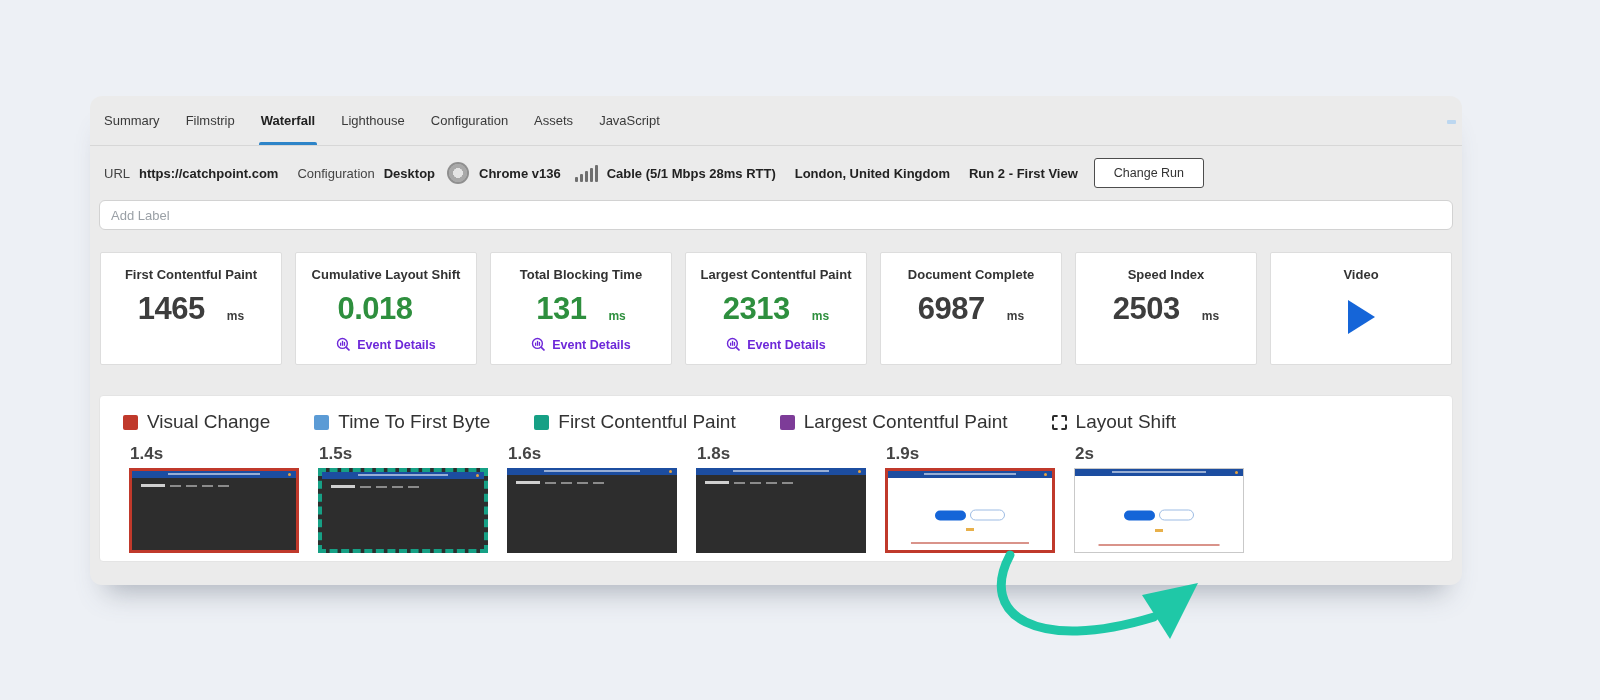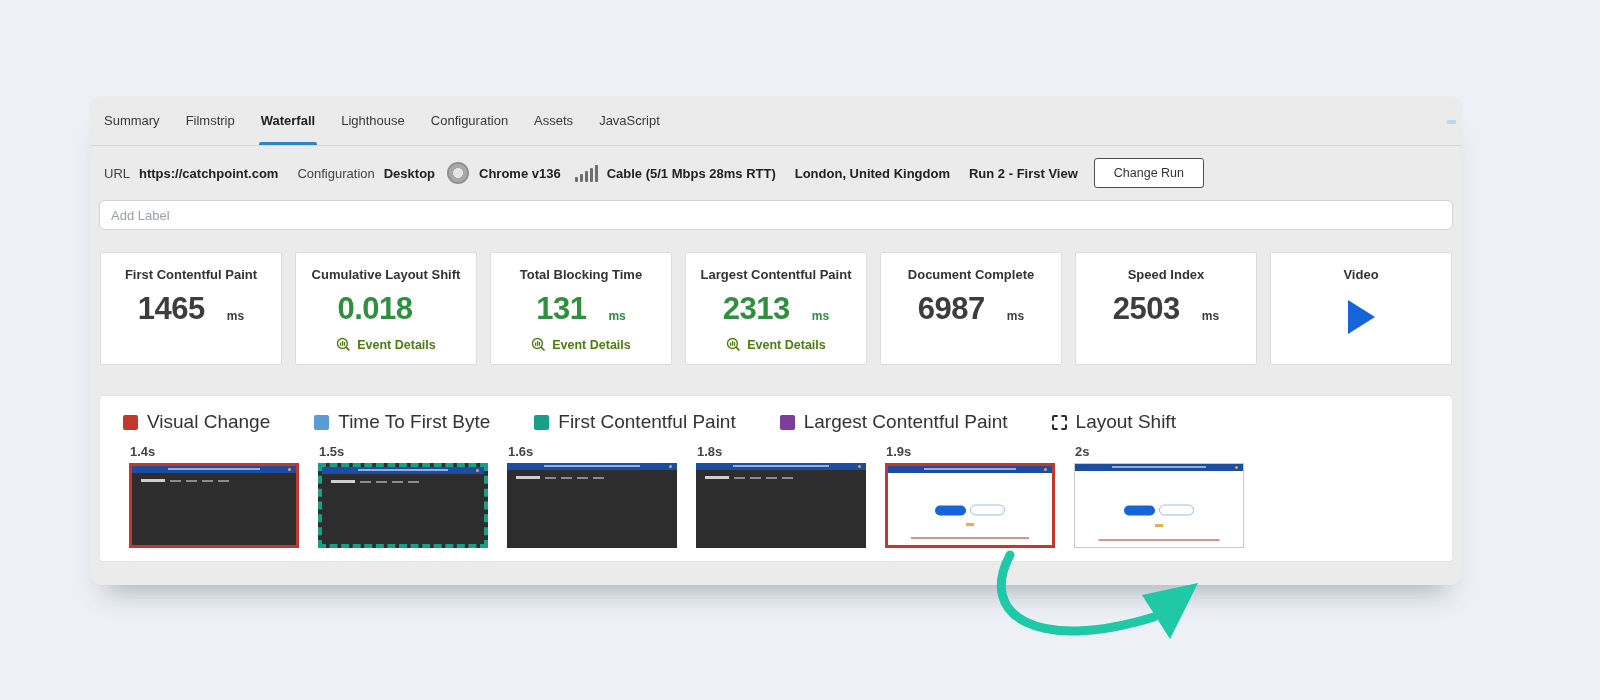--- a/index.html
+++ b/index.html
@@ -79,42 +79,42 @@
     flex:1 1 0; background:#fff; border:1px solid #ddd; border-radius:2px;
     text-align:center; position:relative;
   }
   .card-title { font-size:13px; font-weight:bold; color:#333; margin-top:14px; }
   .card-value { font-size:31px; font-weight:bold; margin-top:9px; letter-spacing:-.5px; }
   .card-value .unit { font-size:12px; font-weight:bold; margin-left:2px; display:inline-block; transform:translateY(1px); letter-spacing:0;padding-left:20px; }
   .tone-dark { color:#3d3d3d; }
   .tone-green { color:#2e8f3e; }
   .evt {
     display:inline-flex; align-items:center; gap:6px; margin-top:10px;
-    color:#4d7c0f; font-size:12.5px; font-weight:bold; cursor:pointer; text-decoration:none;
+    color:#6d28d9; font-size:12.5px; font-weight:bold; cursor:pointer; text-decoration:none;
   }
   .evt svg { display:block; }
   .play-icon {
     width:0; height:0; margin:18px auto 0;
     border-left:27px solid #1565d8; border-top:17px solid transparent; border-bottom:17px solid transparent;
     cursor:pointer;
   }
 
   
   .film-panel {
     margin:30px 9px 0; width:1354px; height:167px; background:#fff;
     border:1px solid #e4e4e4; border-radius:4px;
   }
   .legend { display:flex; align-items:center; gap:44px; padding:15px 0 0 23px; }
   .legend-item { display:flex; align-items:center; gap:9px; font-size:19px; color:#333; }
   .swatch { width:15px; height:15px; border-radius:2px; flex:0 0 auto; }
   .swatch.dashed { background:#fff; border:2px dashed #2b2b2b; }
 
   .frames { display:flex; gap:19px; padding-left:29px; margin-top:11px; }
   .frame { width:170px; }
-  .frame-time { font-size:13px; font-weight:bold; color:#454545; margin:0 0 4px 1px; }
+  .frame-time { font-size:17px; font-weight:bold; color:#454545; margin:0 0 4px 1px; }
   .thumb { width:170px; height:85px; position:relative; cursor:pointer; overflow:hidden; }
   .thumb-dark { background:#2d2d2d; }
   .thumb-light { background:#fff; border:1px solid #c9c9c9; }
   .thumb.border-red { border:3px solid #c0392b; }
   .thumb.border-teal { border:4px dashed #16a085; }
   .thumb-topbar { height:7px; background:#1c4da0; position:relative; }
   .thumb-topbar i { display:block; position:absolute; left:22%; top:2px; width:56%; height:2px; background:rgba(255,255,255,.55); }
   .thumb-topbar b { display:block; position:absolute; right:5px; top:2px; width:3px; height:3px; border-radius:50%; background:#e8a33d; }
   .thumb-nav { display:flex; align-items:center; gap:5px; margin:6px 0 0 9px; }
   .thumb-nav .logo { width:24px; height:3px; background:#cfcfcf; }

